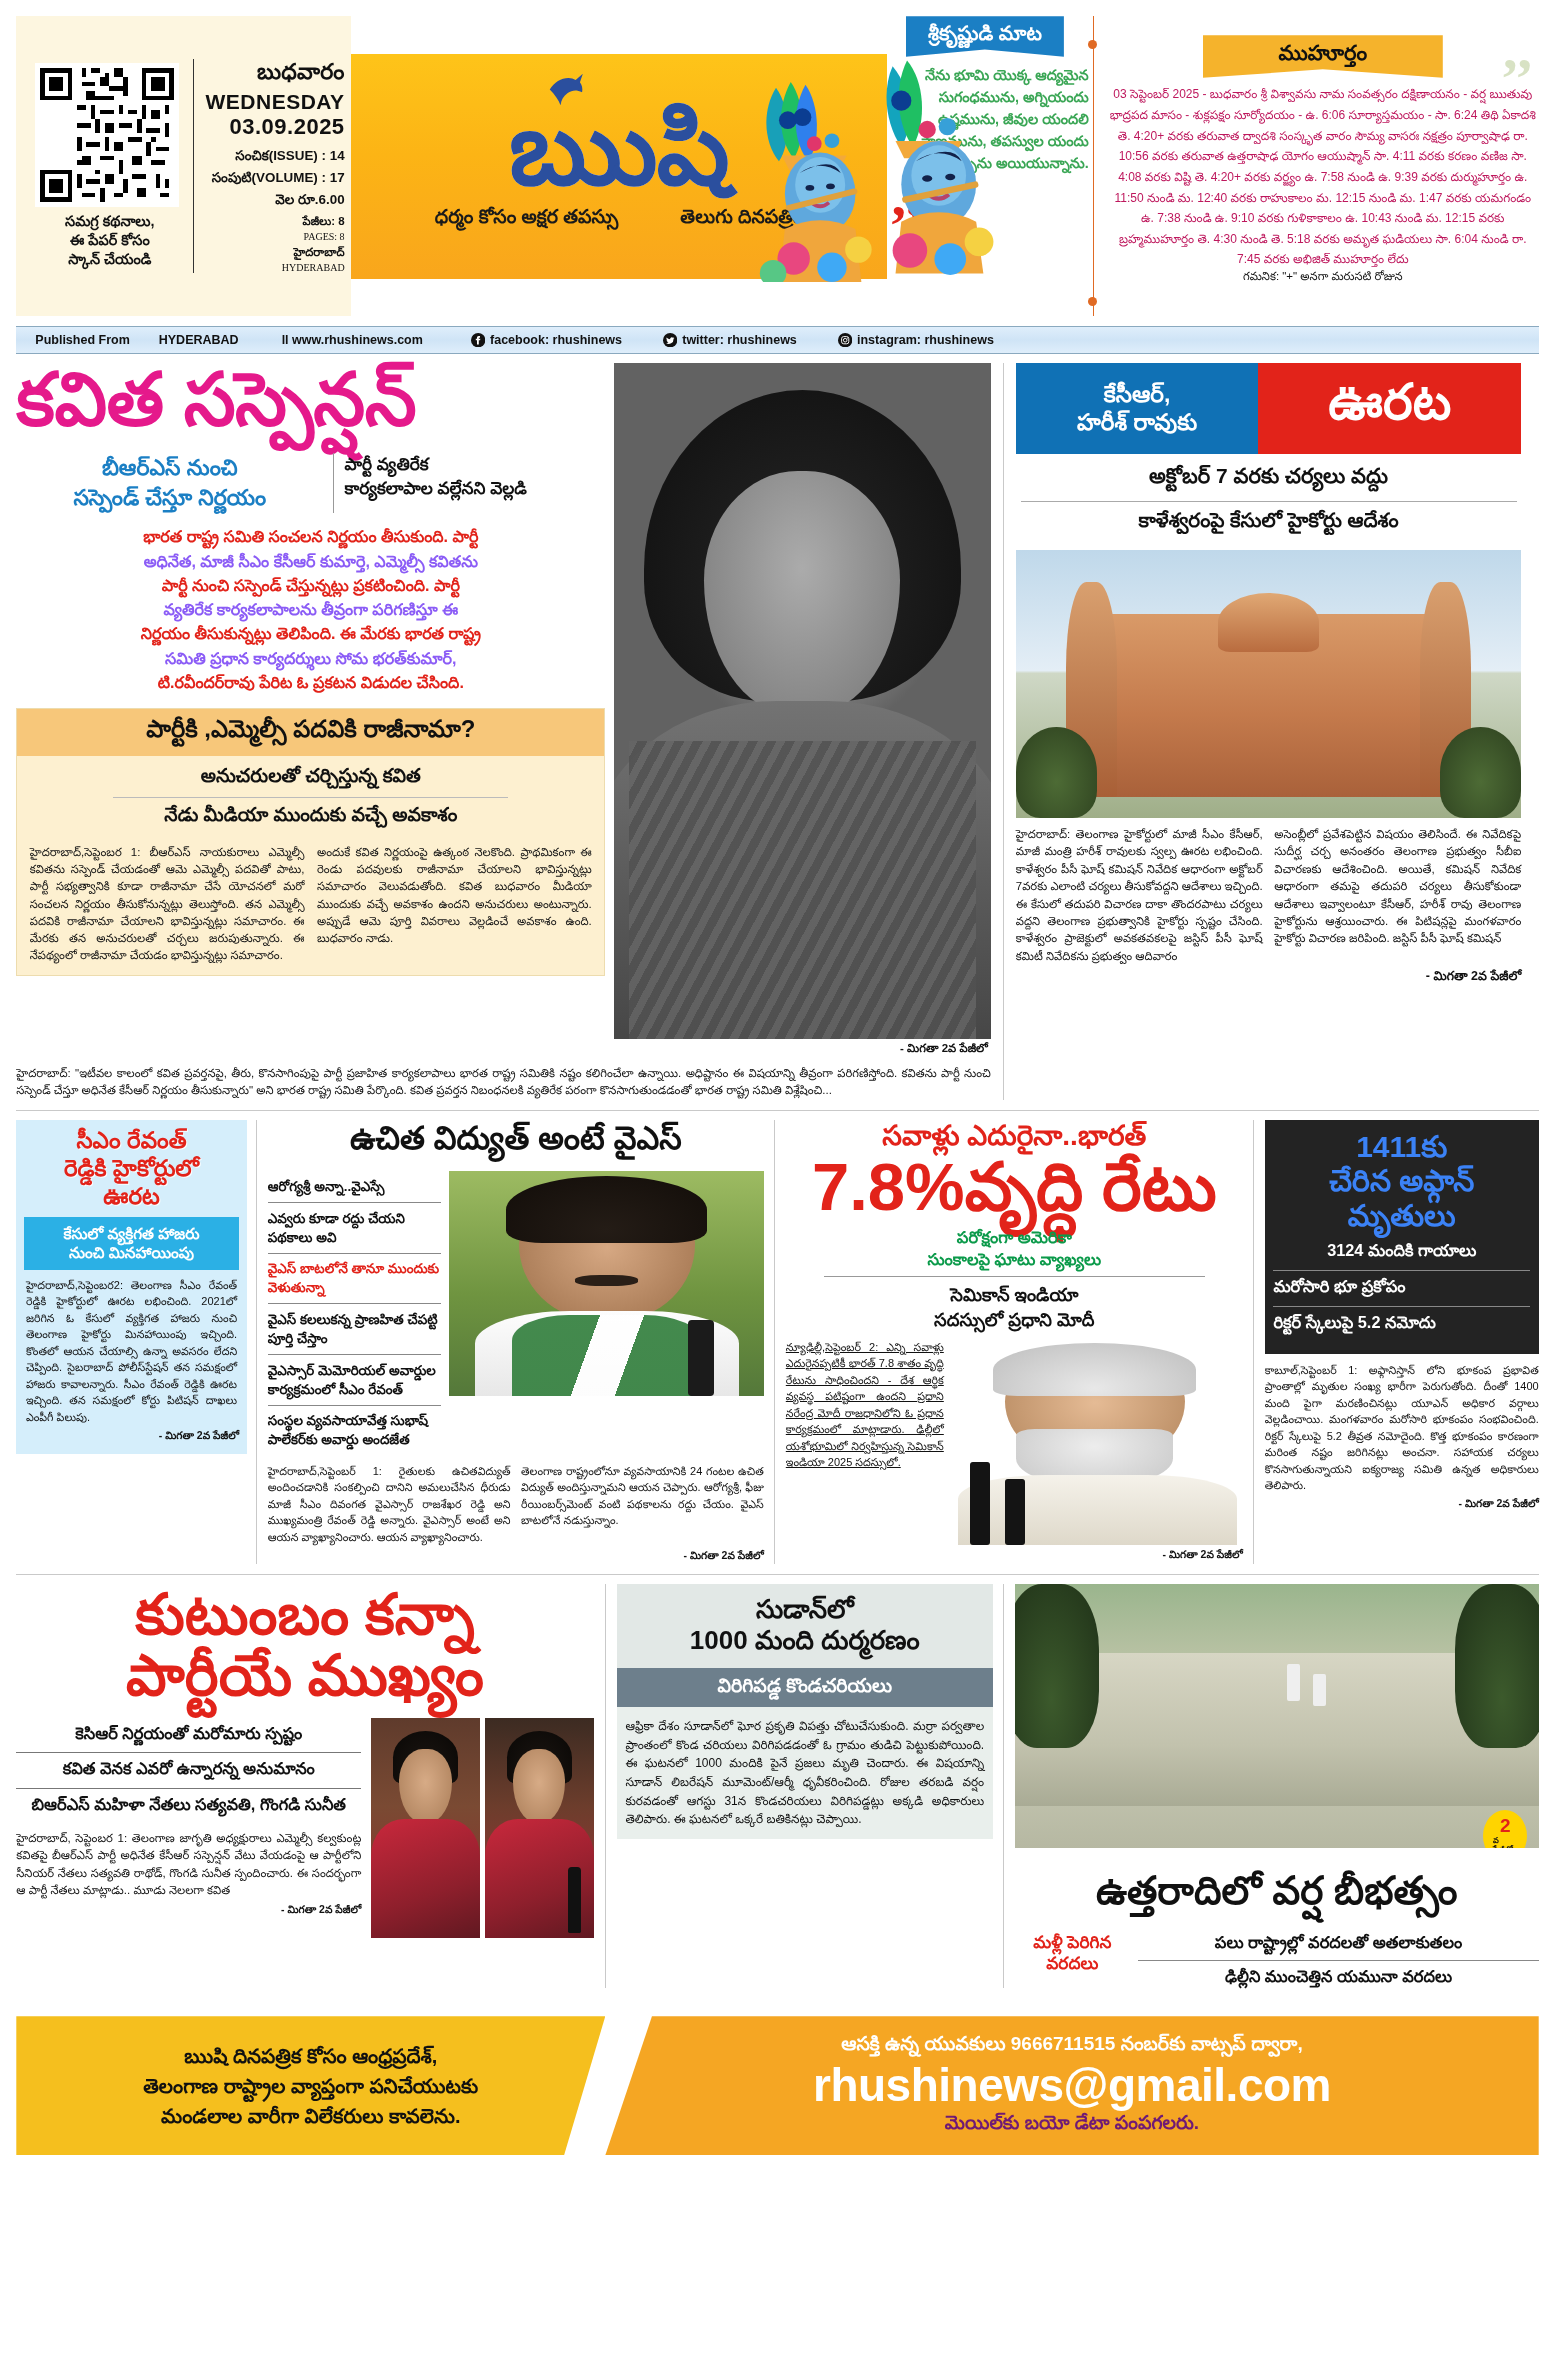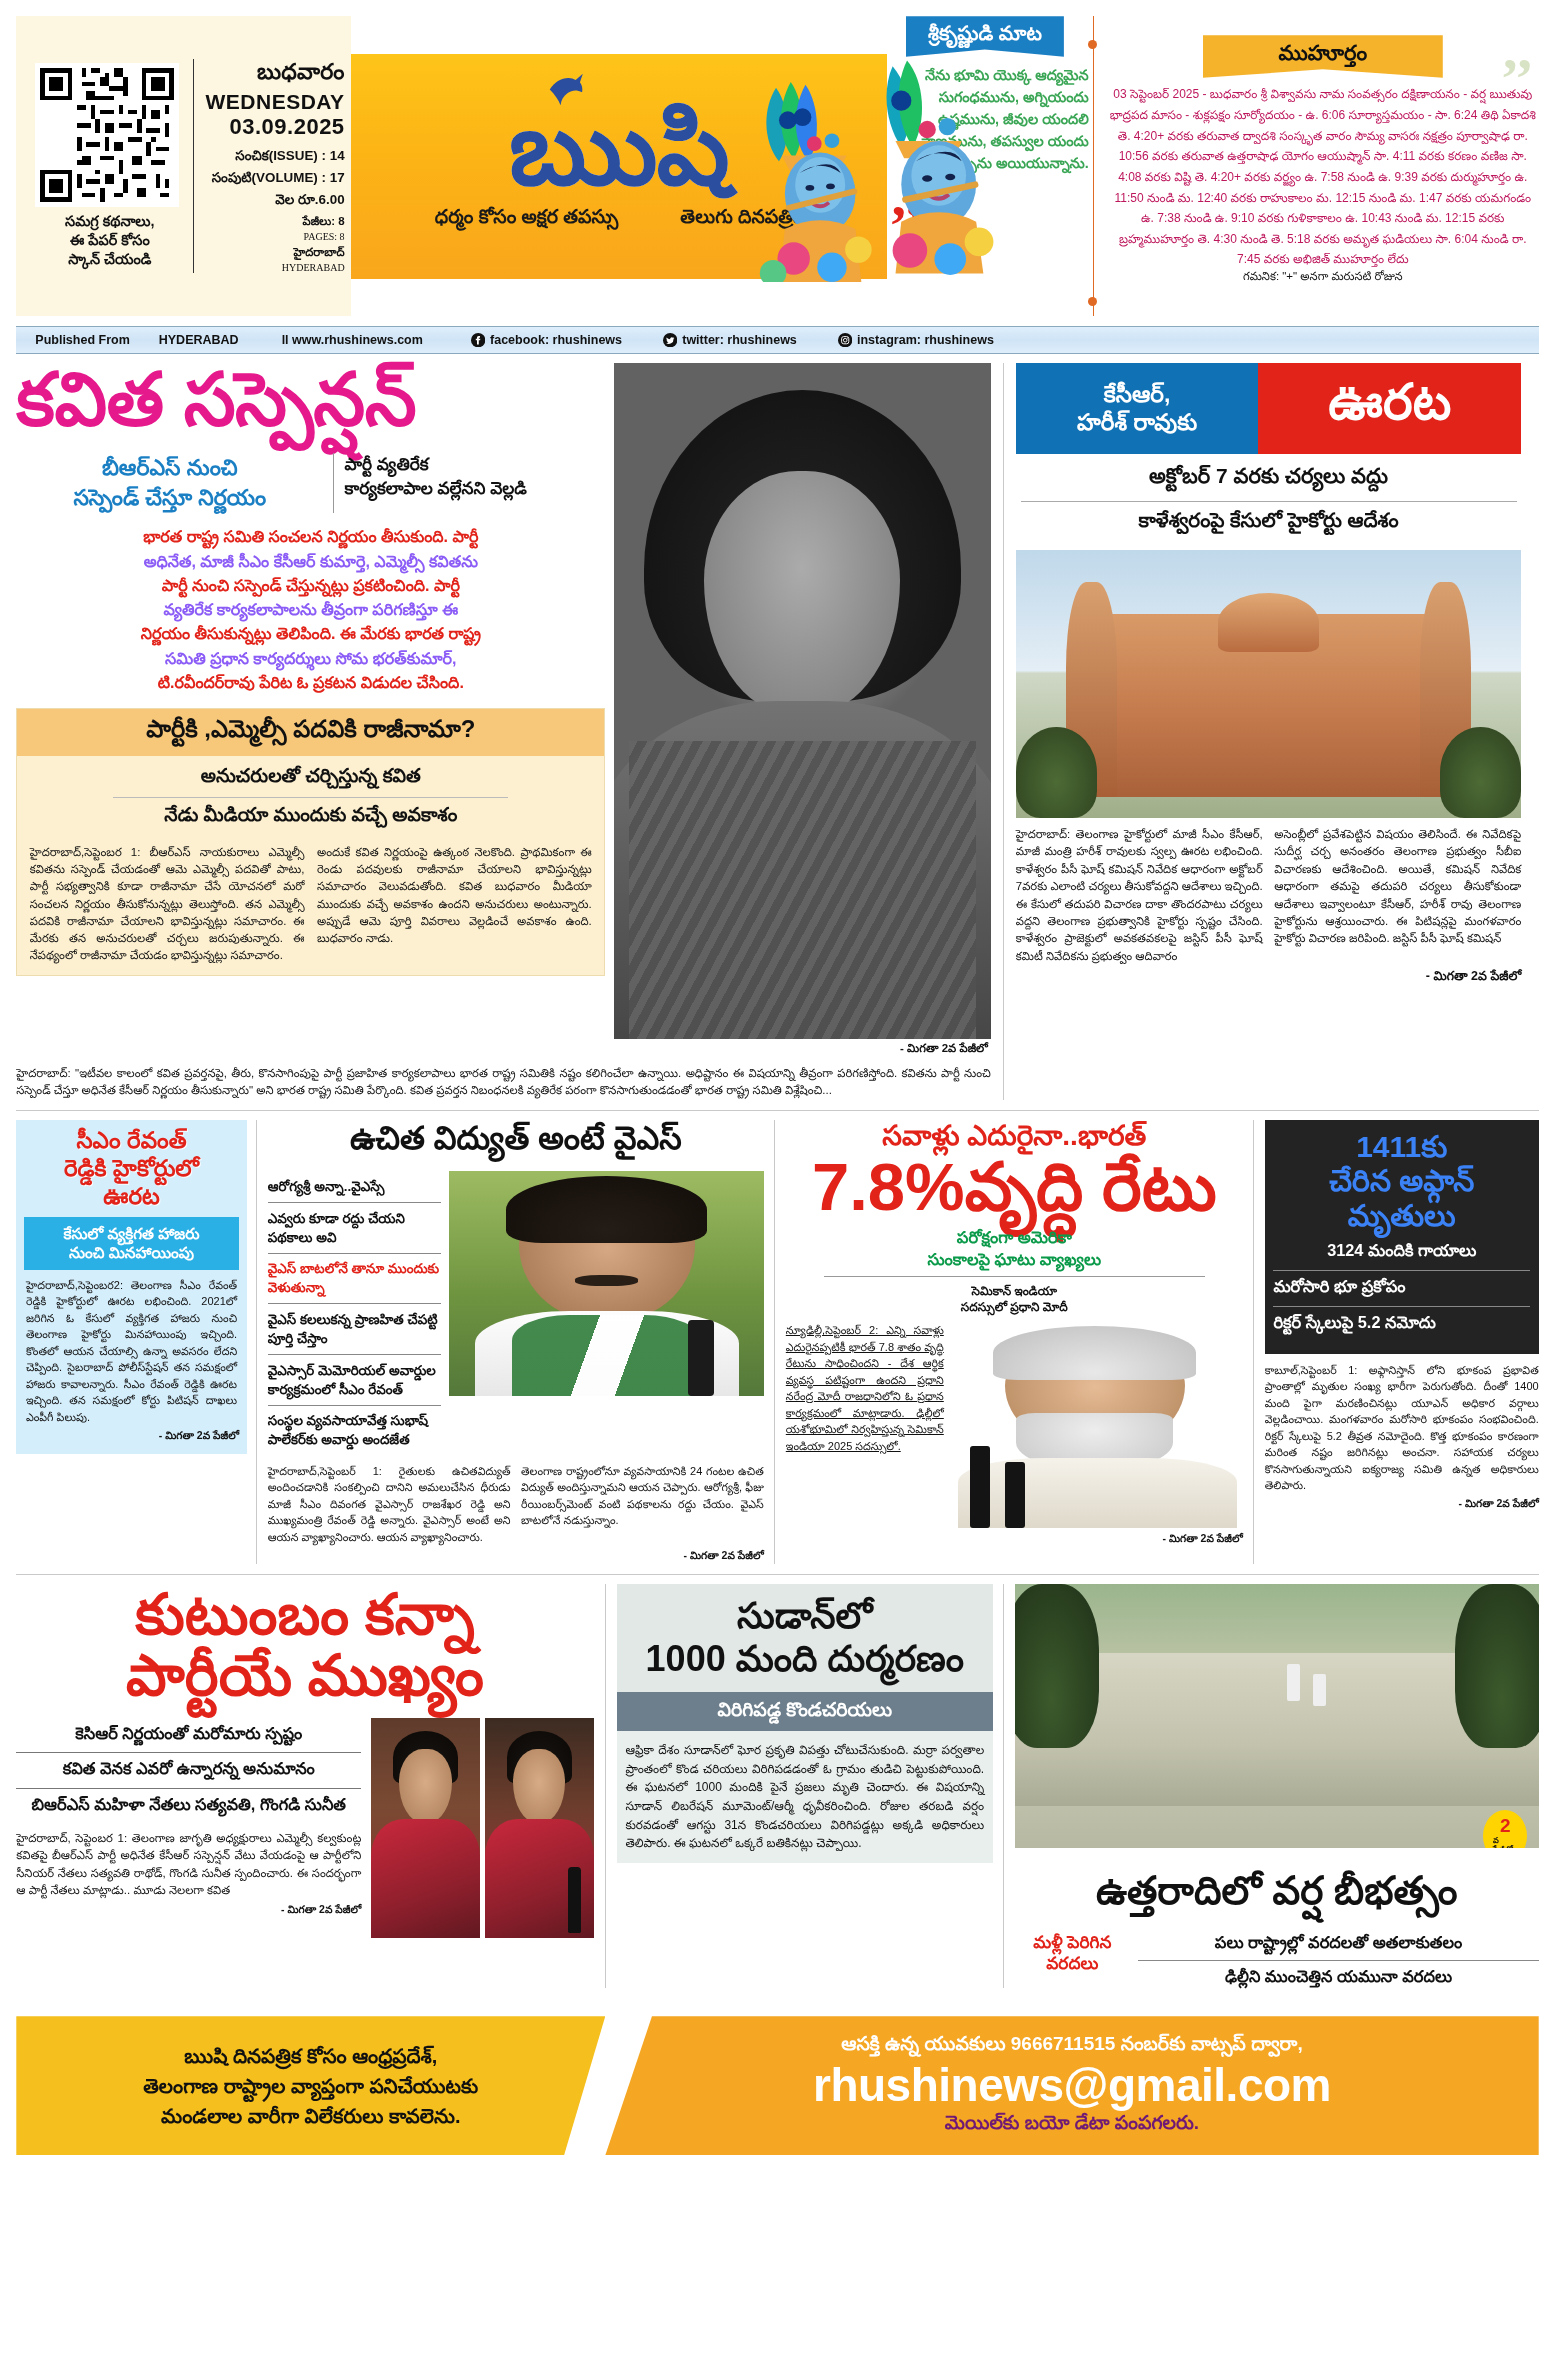--- a/index.html
+++ b/index.html
@@ -182,21 +182,21 @@
   .rv-scarf { position:absolute; left:20%; top:64%; width:60%; height:38%;
      background:linear-gradient(110deg,#2f7d3a 0 40%,#ffffff 40% 60%,#2f7d3a 60%); opacity:.9; border-radius:30% 30% 0 0;}
   .rv-mic { position:absolute; right:16%; bottom:0; width:8%; height:34%; background:#1b1b1b; border-radius:3.8px; }
   .r2b-body { display:flex; gap:10.5px; margin-top:7.7px; font-size:11px; line-height:1.5; text-align:justify;}
   .r2b-body > div { flex:1; }
 
   .r2c { width:479px; padding:0 10.5px; border-left:1.4px solid #c9c9c9; }
   .r2c h2 { color:#e2231a; font-size:28px; font-weight:800; text-align:center; line-height:1.12; }
   .big78 { color:#e2231a; font-size:67px; font-weight:800; text-align:center; line-height:1; margin-top:1.9px; }
   .r2c-sub { color:#0b9a4a; font-size:16.3px; font-weight:700; text-align:center; line-height:1.38; margin-top:5.8px; }
-  .r2c-sub2 { font-size:12px; font-weight:700; text-align:center; line-height:1.35; border-top:1px solid #999; margin:5.8px 38px 0; padding-top:5.8px; }
+  .r2c-sub2 { font-size:18px; font-weight:700; text-align:center; line-height:1.35; border-top:1px solid #999; margin:5.8px 38px 0; padding-top:5.8px; }
   .r2c-flex { display:flex; gap:8.6px; margin-top:6.7px;text-decoration:underline; }
   .r2c-body { width:158px; font-size:11px; line-height:1.5; text-align:justify; }
   .modi { flex:1; height:206px; position:relative; overflow:hidden; background:#fff; }
   .modi-head { position:absolute; left:18%; top:6%; width:62%; height:56%;
      background:radial-gradient(ellipse at 50% 45%,#e5bb95 0%,#b98c63 85%); border-radius:46%/44% 44% 56% 56%; }
   .modi-hair { position:absolute; left:14%; top:2%; width:70%; height:26%;
      background:radial-gradient(ellipse at 50% 85%,#e8e8e8,#bdbdbd); border-radius:50% 50% 12% 12%; }
   .modi-beard { position:absolute; left:22%; top:44%; width:54%; height:28%;
      background:radial-gradient(ellipse at 50% 30%,#ededed,#c6c6c6); border-radius:12% 12% 50% 50%; }
   .modi-body { position:absolute; left:2%; top:66%; width:96%; height:36%;
@@ -226,21 +226,21 @@
   .p2 { background:linear-gradient(180deg,#3c2b22 0%,#6c3d2c 40%,#a8323a 100%); }
   .pf-face { position:absolute; left:26%; top:14%; width:48%; height:34%;
      background:radial-gradient(ellipse at 50% 45%,#d7ab86,#a97c57); border-radius:46%/44% 44% 56% 56%; }
   .pf-hair { position:absolute; left:20%; top:6%; width:60%; height:24%;
      background:radial-gradient(ellipse at 50% 85%,#1d1713,#090705); border-radius:50% 50% 16% 16%; }
   .pf-sari { position:absolute; left:0; top:46%; width:100%; height:56%;
      background:linear-gradient(160deg,#c9283c 0%,#8e1f2c 60%,#5d1820 100%); border-radius:30% 30% 0 0; }
   .pf-mic { position:absolute; right:12%; bottom:2%; width:12%; height:30%; background:#111; border-radius:3.8px 3.8px 1.4px 1.4px; }
 
   .r3b { width:398px; padding:0 10.5px; border-left:1.4px solid #c9c9c9; }
-  .greybox h2 { background:#e2e8e6; font-size:36px; font-weight:800; text-align:center; padding:9.6px 4.8px 11.5px; line-height:1.2; }
+  .greybox h2 { background:#e2e8e6; font-size:26px; font-weight:800; text-align:center; padding:9.6px 4.8px 11.5px; line-height:1.2; }
   .greystrip { background:#6d7f8c; color:#fff; font-size:19px; font-weight:700; text-align:center; padding:6.7px 3.8px; }
   .r3b-body { background:#e9efec; font-size:12px; line-height:1.56; text-align:justify; padding:9.6px 8.6px; }
 
   .r3c { flex:1; padding-left:10.5px; border-left:1.4px solid #c9c9c9; }
   .flood-photo { width:100%; height:264px; position:relative; overflow:hidden;
     background:linear-gradient(180deg,#9ab58d 0%,#b9c2a4 28%,#cfd0bc 48%,#b6b8a2 100%); }
   .fl-water { position:absolute; left:0; top:26%; width:100%; height:58%;
     background:linear-gradient(180deg,#d7d6c4 0%,#c2c2ad 60%,#a9ab95 100%); }
   .fl-tree { position:absolute; width:18%; height:62%; top:0;
     background:radial-gradient(ellipse at 50% 70%,#3c5a2c,#1f3118); border-radius:40% 40% 35% 35%; }

